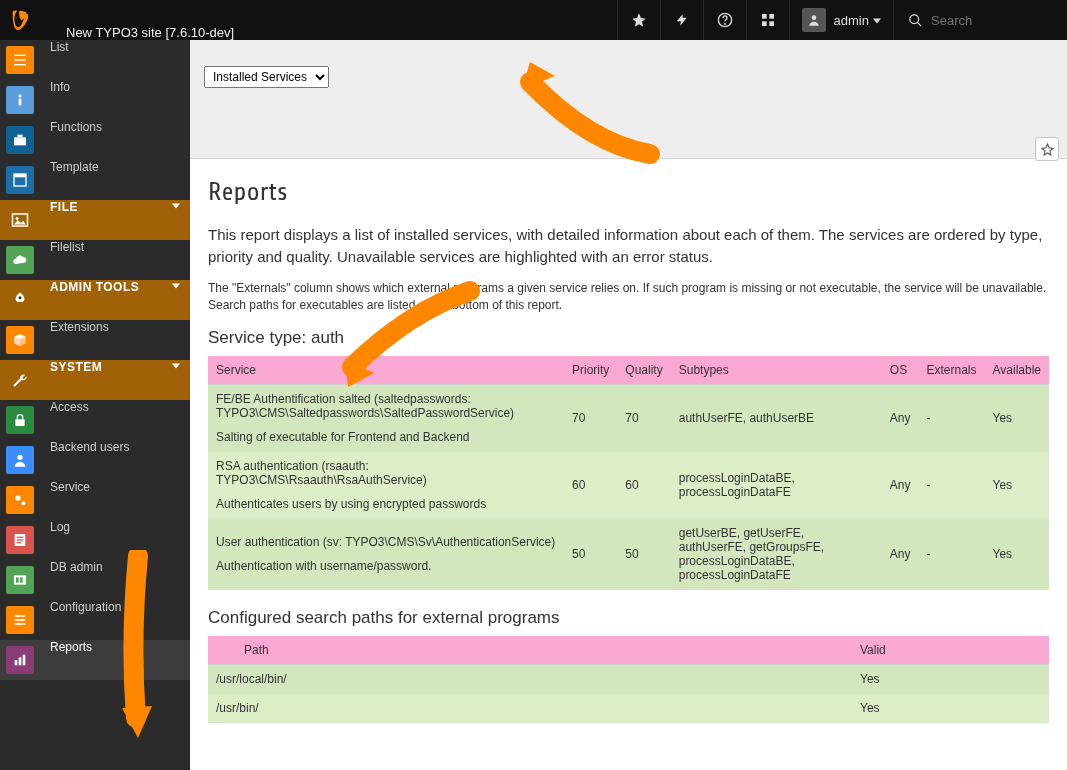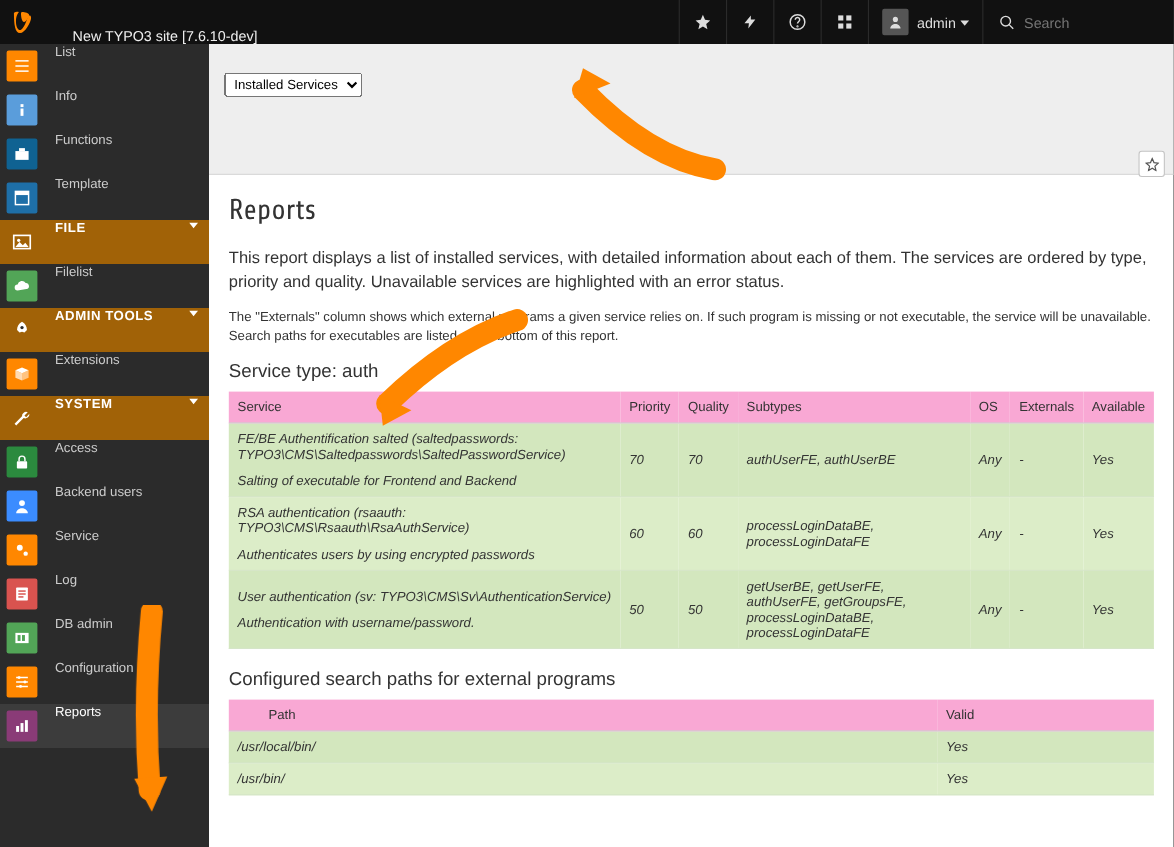--- a/index.html
+++ b/index.html
@@ -186,21 +186,20 @@
     background: #f9a8d4;
     text-align: left;
     padding: 7px 8px;
     border-bottom: 1px solid #d0d0d0;
     font-weight: normal;
   }
   .tbl td {
     padding: 7px 8px;
     border-bottom: 1px solid #d5e5c8;
     vertical-align: middle;
-    font-style: italic;
   }
   .tbl tbody tr { background: #d3e7be; }
   .tbl tbody tr.alt { background: #dcedc8; }
   .svc-title { display:block; }
   .svc-desc { display:block; margin-top: 10px; }
 
   
   .arrow {
     position: absolute;
     pointer-events: none;

